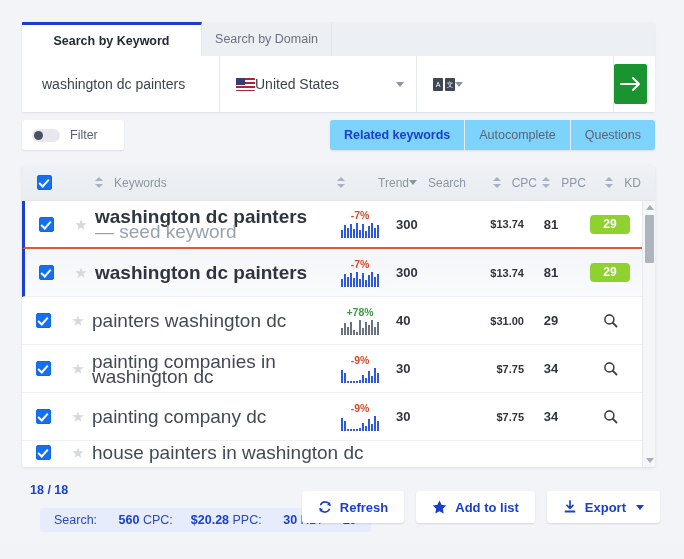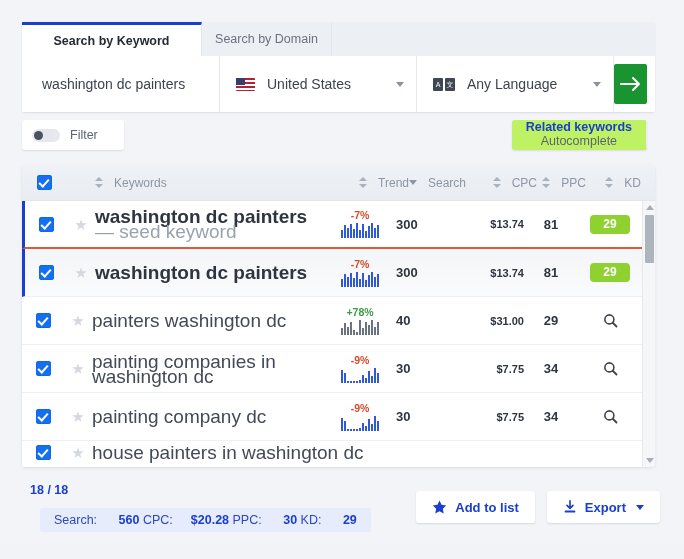--- a/index.html
+++ b/index.html
@@ -59,21 +59,21 @@
     background: transparent;
   }
   .q-select {
     flex: 0 0 197px;
     display: flex; align-items: center;
     padding: 0 12px 0 16px;
     border-right: 1px solid #e6e9ef;
     cursor: pointer;
     position: relative;
   }
-  .q-select .label { font-size: 14px; color: #3c4450; margin-left: 12px; flex: 1; }
+  .q-select .label { font-size: 14px; color: #3c4450; flex: 1; }
   .caret {
     width: 0; height: 0;
     border-left: 4px solid transparent;
     border-right: 4px solid transparent;
     border-top: 5px solid #8b93a1;
   }
   .flag {
     width: 19px; height: 13px;
     background:
       linear-gradient(#b22234 0 18%, #ffffff 18% 33%, #b22234 33% 48%, #ffffff 48% 63%, #b22234 63% 78%, #ffffff 78% 92%, #b22234 92% 100%);
@@ -117,25 +117,24 @@
     background: #e6e8ed; position: relative; flex:0 0 auto;
   }
   .toggle i {
     position:absolute; left:2px; top:2px;
     width:9px; height:9px; border-radius:50%;
     background:#4a5160; display:block;
   }
   .filter-box .lbl { font-size: 12.5px; color:#5c6472; margin-left:10px; }
 
   .seg-group {
-    position:absolute; right:8px; top:0; height:30px;
-    display:flex; background:#bef264; border-radius:3px;
+    position:absolute; right:0; top:0; height:30px;
+    display:flex; background:#7dd3fc; border-radius:3px;
     box-shadow: 0 1px 2px rgba(20,30,60,.10);
     overflow:hidden;
-    flex-direction:column;
   }
   .seg {
     display:flex; align-items:center; justify-content:center;
     padding: 0 14px; font-size: 12.5px; color:#5c6472;
     border-right:1px solid #e9ecf1; cursor:pointer;
   }
   .seg:last-child { border-right:0; }
   .seg.active { color:#1a3fcc; font-weight:bold; }
 
   
@@ -222,21 +221,21 @@
   .c-ppc { width: 54px; flex:0 0 auto; font-size:13px; color:#2e3540; font-weight:bold; text-align:center;}
   .c-kd  { width: 64px; flex:0 0 auto; display:flex; justify-content:center; }
   .kd-badge {
     background:#8ed130; color:#fff; font-size:12px; font-weight:bold;
     border-radius:4px; padding:3px 13px; line-height:13px;
   }
   .mag { cursor:pointer; }
 
   
   .th-kw { flex:1 1 auto; }
-  .th-trend { width:72px; justify-content:flex-end; flex:0 0 auto; }
+  .th-trend { width:72px; justify-content:space-between; flex:0 0 auto; }
   .th-search { width:62px; flex:0 0 auto; }
   .th-cpc { width:66px; flex:0 0 auto; justify-content:flex-end; }
   .th-ppc { width:54px; flex:0 0 auto; justify-content:center; }
   .th-kd { width:64px; flex:0 0 auto; justify-content:center; }
 
   
   .vscroll {
     position:absolute; right:0; top:36px; bottom:0; width:13px;
     background:#f5f6f8; border-left:1px solid #e6e9ee;
   }
@@ -306,21 +305,20 @@
         <span class="flag"></span>
         <span class="label">United States</span>
         <span class="caret"></span>
       </div>
 
       <div class="q-select">
         <span class="lang-icon">
           <span>A</span>
           <span>文</span>
         </span>
-        <span class="label">Any Language</span>
         <span class="caret"></span>
       </div>
 
       <div class="go-btn">
         <svg width="22" height="16" viewBox="0 0 22 16">
           <path d="M1 8h18M13 2l6 6-6 6" stroke="#ffffff" stroke-width="2" fill="none" stroke-linecap="round" stroke-linejoin="round"></path>
         </svg>
       </div>
     </div>
   </div>
@@ -589,20 +587,29 @@
     <span>Search:</span>
     <b>560</b>
     <span>CPC:</span><b>$20.28</b>
     <span>PPC:</span>
     <b>30</b>
     <span>KD:</span>
     <b>29</b>
   </div>
 
   <div class="footer-btns">
+    <div class="fbtn">
+      <svg width="14" height="14" viewBox="0 0 16 16">
+        <path d="M13.6 6A5.8 5.8 0 0 0 3.1 5.2" stroke="#1a3fcc" stroke-width="1.9" fill="none" stroke-linecap="round"></path>
+        <path d="M2.4 10a5.8 5.8 0 0 0 10.5.8" stroke="#1a3fcc" stroke-width="1.9" fill="none" stroke-linecap="round"></path>
+        <path d="M13.9 2.2v3.9h-3.9z" fill="#1a3fcc"></path>
+        <path d="M2.1 13.8V9.9h3.9z" fill="#1a3fcc"></path>
+      </svg>
+      <span>Refresh</span>
+    </div>
 
     <div class="fbtn">
       <svg width="15" height="14" viewBox="0 0 16 15">
         <path d="M8 0.6l2.2 4.6 5 .7-3.6 3.5.9 5L8 12.1l-4.5 2.3.9-5L0.8 5.9l5-.7z" fill="#1a3fcc"></path>
       </svg>
       <span>Add to list</span>
     </div>
 
     <div class="fbtn">
       <svg width="14" height="14" viewBox="0 0 16 16">

